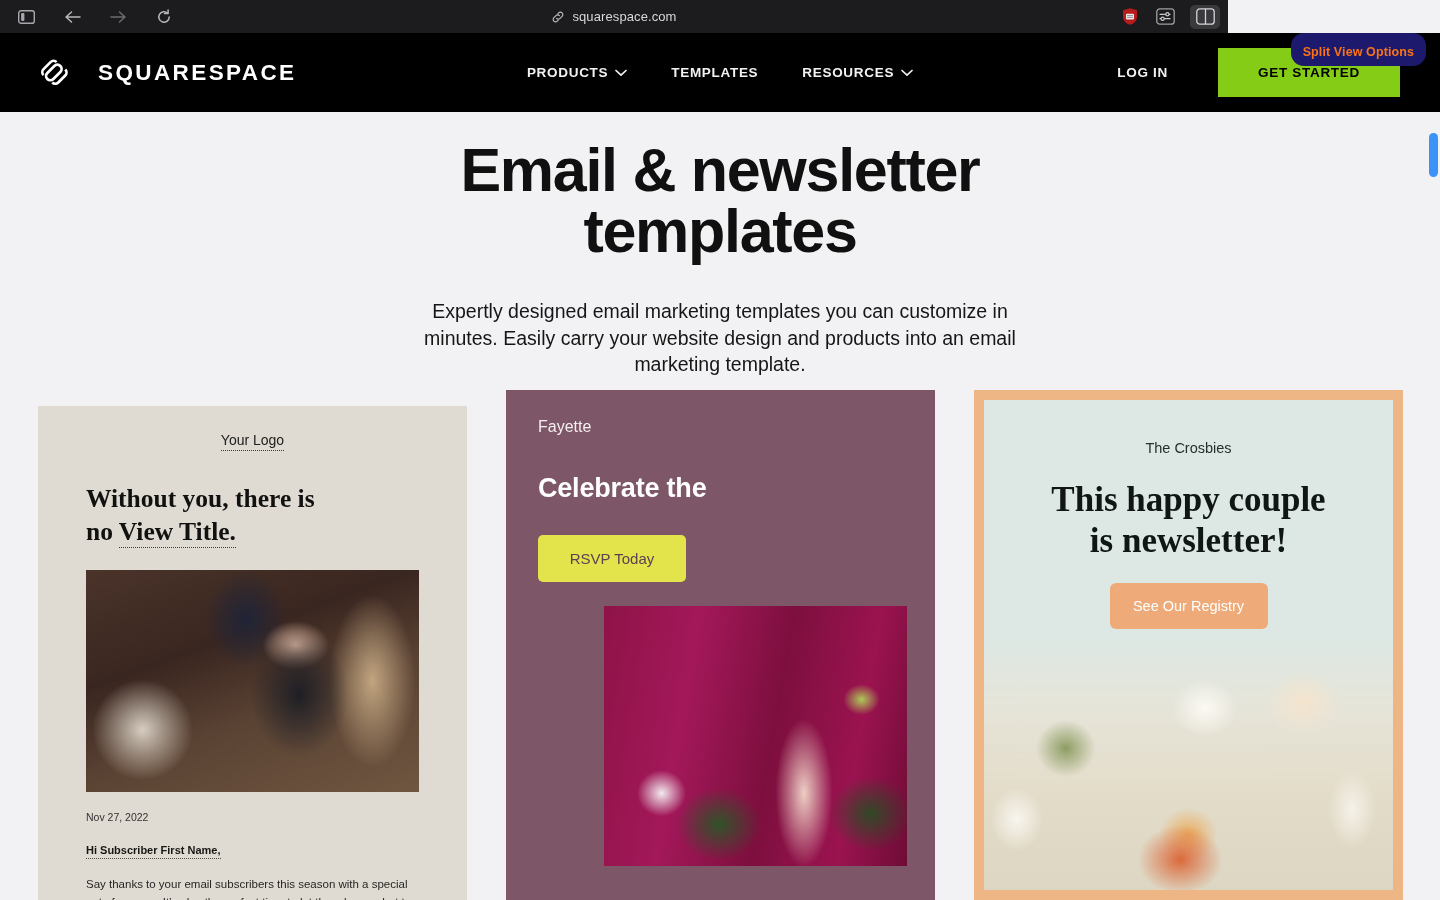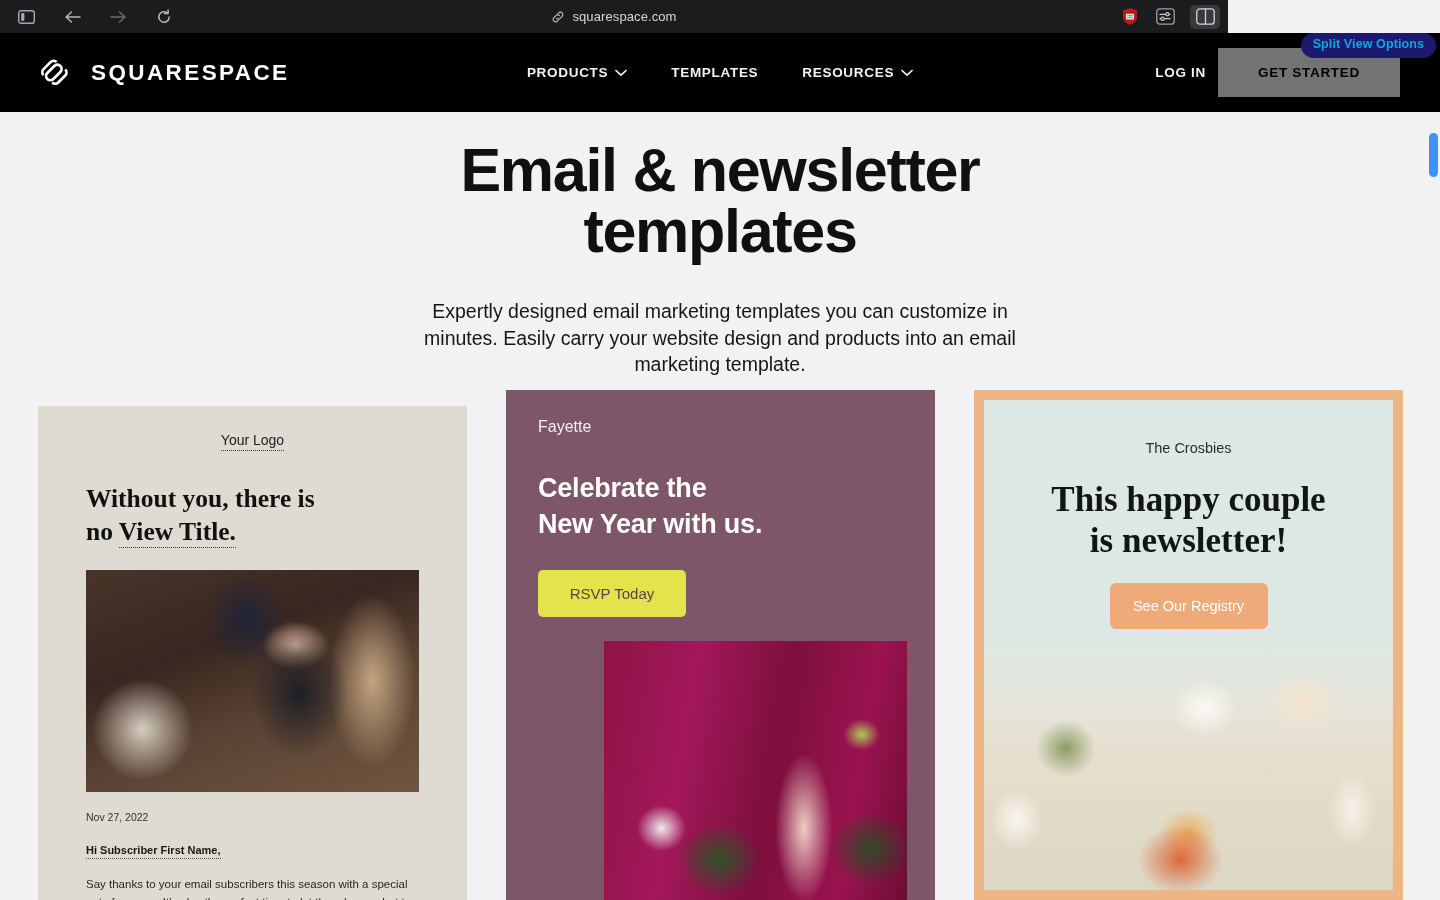--- a/index.html
+++ b/index.html
@@ -40,25 +40,25 @@
   }
   .chrome-icon-box {
     width: 30px; height: 24px; border-radius: 5px;
     display: flex; align-items: center; justify-content: center;
     color: #c9c9ce;
   }
   .chrome-icon-box.active { background: #39393c; }
 
   .tooltip {
     position: absolute;
-    top: 33px; right: 4px;
+    top: 33px; right: 14px;
     background: #1d1a6e;
-    color: #0ea5e9;
+    color: #f97316;
     font-size: 12.5px; font-weight: bold;
-    padding: 4px 12px 7px 12px;
+    padding: 12px 12px 7px 12px;
     border-radius: 13px;
     white-space: nowrap;
     z-index: 50;
     letter-spacing: .1px;
   }
 
   
   .page {
     position: absolute; top: 33px; left: 0;
     width: 1440px; height: 867px;
@@ -68,50 +68,51 @@
 
   
   .site-nav {
     height: 79px; width: 100%;
     background: #000000;
     display: flex; align-items: center;
     position: relative;
   }
   .brand {
     position: absolute; left: 38px;
-    display: flex; align-items: center; gap: 20px;
+    display: flex; align-items: center; gap: 27px;
   }
   .brand-name {
     color: #ffffff; font-size: 22.5px; font-weight: bold;
     letter-spacing: 2.4px;
   }
   .nav-center {
     position: absolute; left: 0; right: 0;
     display: flex; justify-content: center; align-items: center; gap: 44px;
   }
   .nav-link {
     color: #f2f2f2; font-size: 13.5px; font-weight: bold;
     letter-spacing: .7px;
     display: flex; align-items: center; gap: 7px;
   }
   .chev { display:block; }
   .nav-right {
     position: absolute; right: 40px;
-    display: flex; align-items: center; gap: 12px;
+    display: flex; align-items: center; gap: 26px;
   }
   .login-link {
     color: #f2f2f2; font-size: 13.5px; font-weight: bold; letter-spacing: .7px;
   }
   .cta-btn {
-    background: #737373; color: #000000;
+    background: #84cc16; color: #000000;
     font-size: 13.5px; font-weight: bold; letter-spacing: .7px;
     width: 182px; height: 49px;
     display: flex; align-items: center; justify-content: center;
     border: none;
     font-family: "Liberation Sans", sans-serif;
+    margin-left: 24px;
   }
 
   
   .hero { padding-top: 28px; text-align: center; }
   .hero h1 {
     font-size: 61px; line-height: 1.0;
     font-weight: bold; color: #101010;
     letter-spacing: -1.3px;
     max-width: 700px; margin: 0 auto;
   }
@@ -379,21 +380,20 @@
       <div class="c1-greet">
         <span>Hi Subscriber First Name,</span>
       </div>
       <p class="c1-body">Say thanks to your email subscribers this season with a special note from you. It’s also the perfect time to let them know what to</p>
     </article>
 
     <article class="card card-2">
       <div class="c2-brand">Fayette</div>
       <h2 class="c2-head">
         <span>Celebrate the</span><br>
-        <span>New Year with us.</span>
       </h2>
       <button class="c2-btn">RSVP Today</button>
       <div class="c2-photo"></div>
     </article>
 
     <article class="card card-3">
       <div class="c3-inner">
         <div class="c3-brand">The Crosbies</div>
         <h2 class="c3-head">
           <span>This happy couple</span><br>

